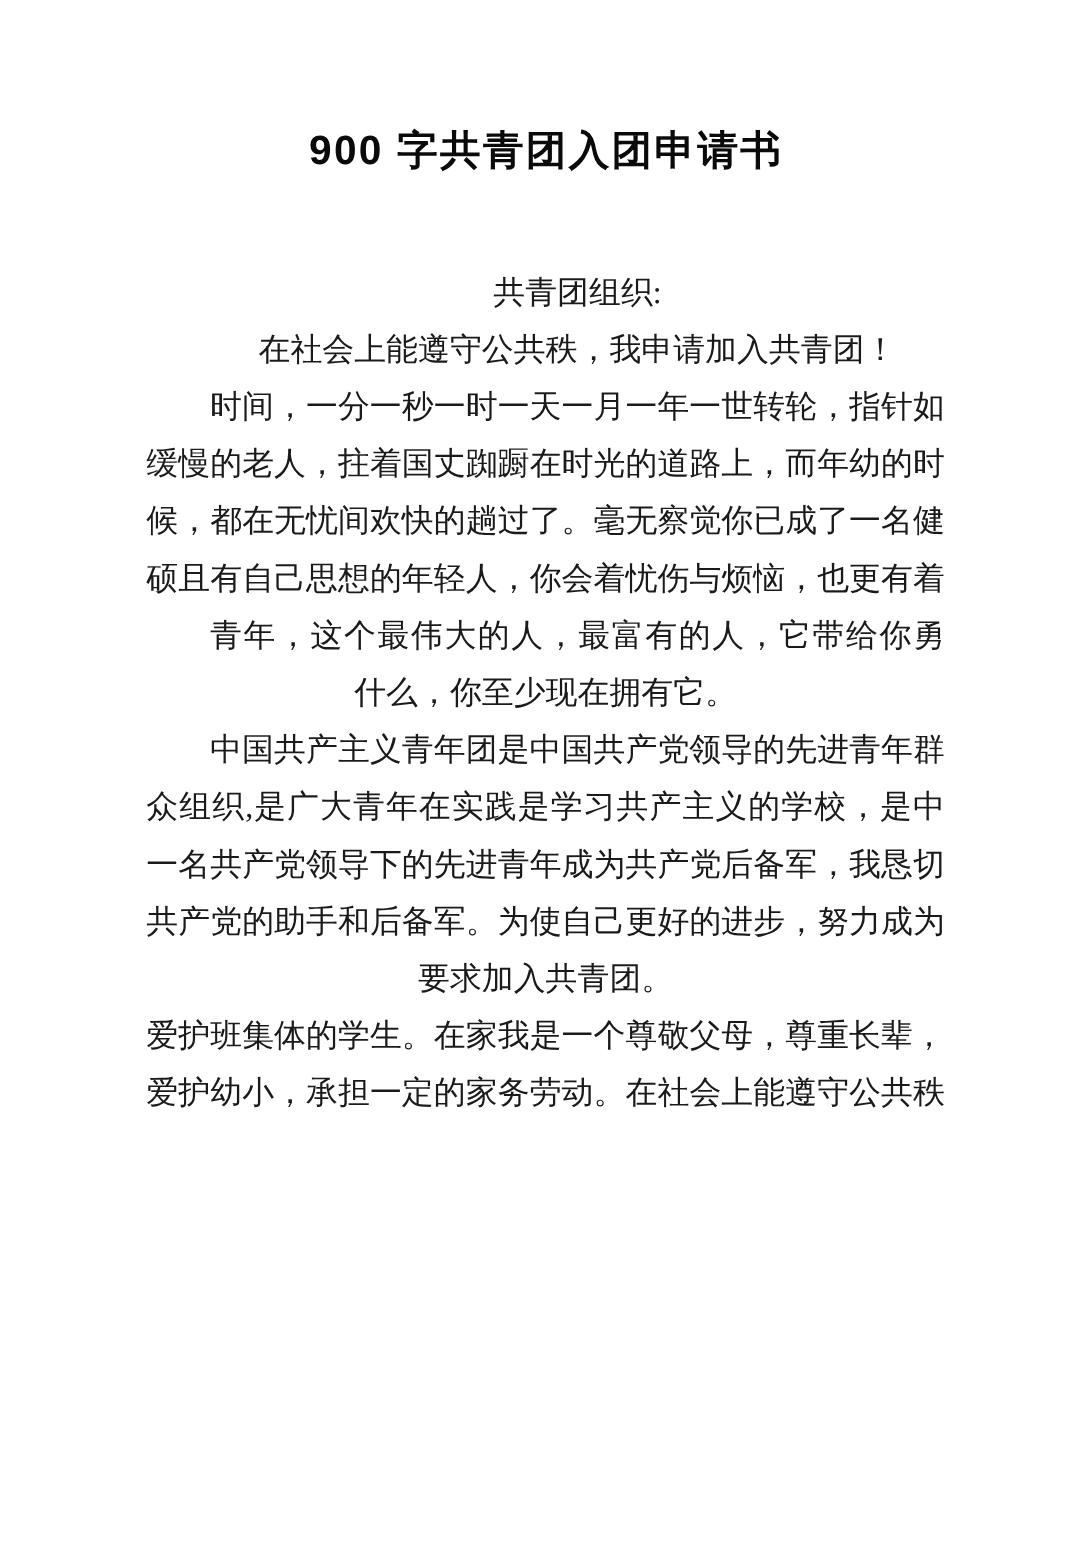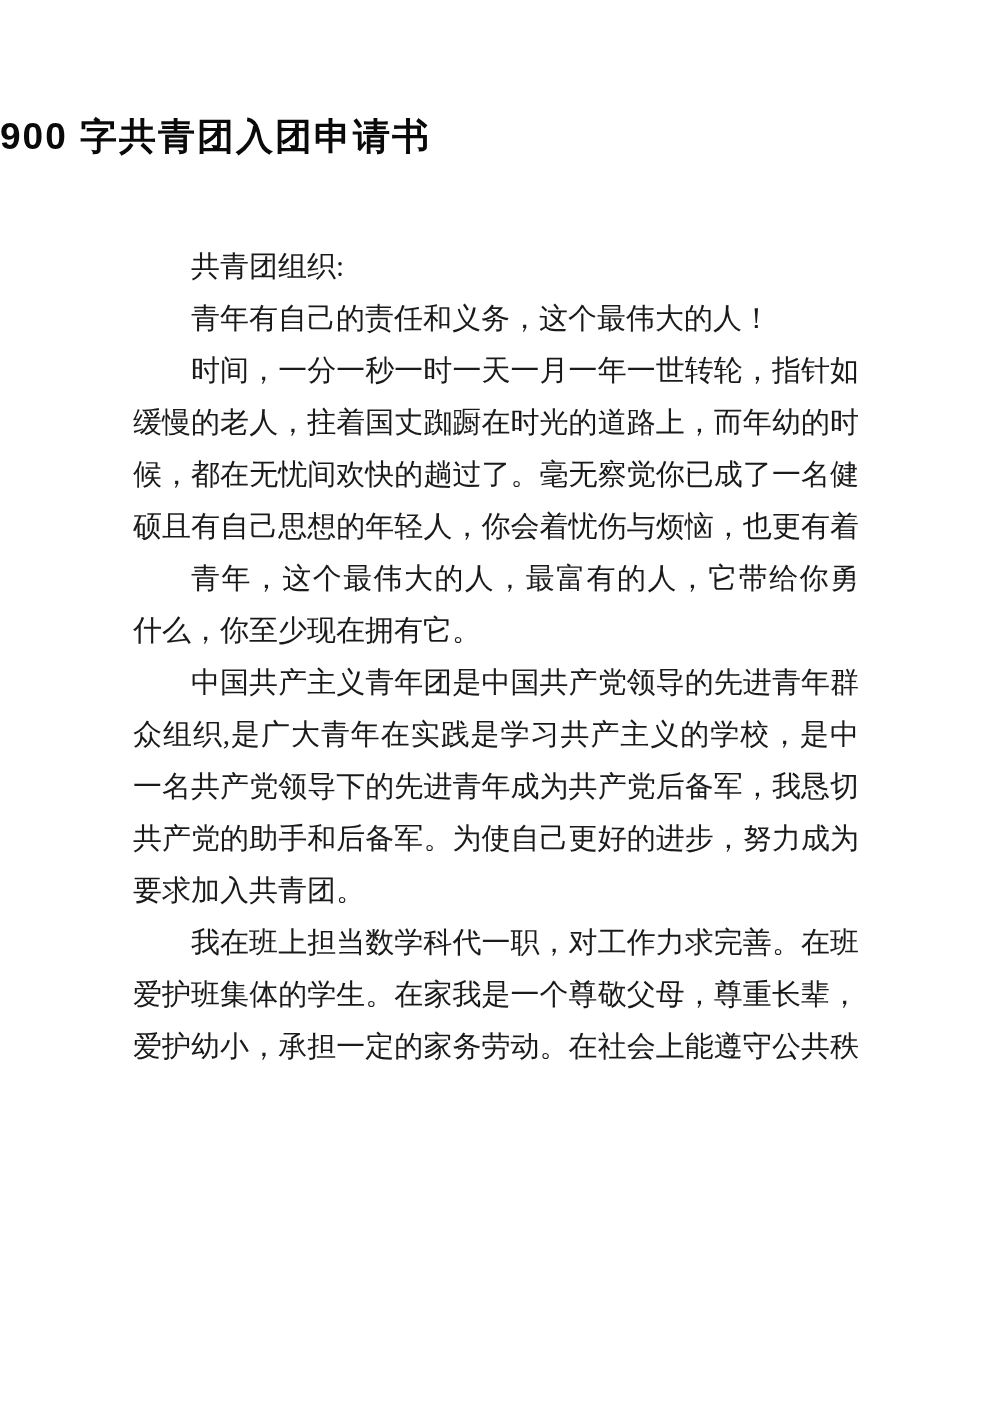--- a/index.html
+++ b/index.html
@@ -14,20 +14,21 @@
     background: #ffffff;
     color: #141414;
     overflow: hidden;
   }
   .doc-title {
     position: absolute;
     top: 112px;
     left: 0;
     width: 993px;
     margin: 0;
+    text-align: center;
     font-family: "Liberation Sans", "DejaVu Sans", sans-serif;
     font-weight: bold;
     font-size: 37px;
     letter-spacing: 2px;
     color: #0a0a0a;
   }
   .doc-body {
     position: absolute;
     top: 240px;
     left: 133px;
@@ -37,58 +38,57 @@
     color: #1a1a1a;
   }
   .para {
     margin: 0;
     padding: 0;
   }
   .line {
     height: 52px;
     line-height: 52px;
     overflow: hidden;
-    text-align: left;
+    text-align: center;
   }
   .line.first {
     text-indent: 2em;
   }
   .line.fill {
     text-align: justify;
     text-align-last: justify;
   }
 </style>
 </head>
 <body>
 
 <div class="page">
   <h1 class="doc-title">900 字共青团入团申请书</h1>
   <div class="doc-body" id="doc-body">
       <div class="para">
         <div class="line first">共青团组织:</div>
       </div>
       <div class="para">
-        <div class="line first">青年有自己的责任和义务，这个最伟大的人！</div>
+        <div class="line first">在社会上能遵守公共秩，我申请加入共青团！</div>
       </div>
       <div class="para">
         <div class="line first fill">时间，一分一秒一时一天一月一年一世转轮，指针如</div>
         <div class="line fill">缓慢的老人，拄着国丈踟蹰在时光的道路上，而年幼的时</div>
         <div class="line fill">候，都在无忧间欢快的趟过了。毫无察觉你已成了一名健</div>
         <div class="line fill">硕且有自己思想的年轻人，你会着忧伤与烦恼，也更有着</div>
       </div>
       <div class="para">
         <div class="line first fill">青年，这个最伟大的人，最富有的人，它带给你勇气，</div>
         <div class="line">什么，你至少现在拥有它。</div>
       </div>
       <div class="para">
         <div class="line first fill">中国共产主义青年团是中国共产党领导的先进青年群</div>
         <div class="line fill">众组织,是广大青年在实践是学习共产主义的学校，是中国</div>
         <div class="line fill">一名共产党领导下的先进青年成为共产党后备军，我恳切</div>
         <div class="line fill">共产党的助手和后备军。为使自己更好的进步，努力成为</div>
         <div class="line">要求加入共青团。</div>
       </div>
       <div class="para">
-        <div class="line first fill">我在班上担当数学科代一职，对工作力求完善。在班</div>
         <div class="line fill">爱护班集体的学生。在家我是一个尊敬父母，尊重长辈，</div>
         <div class="line fill">爱护幼小，承担一定的家务劳动。在社会上能遵守公共秩</div>
       </div>
     </div>
 </div>
 
 </body></html>

